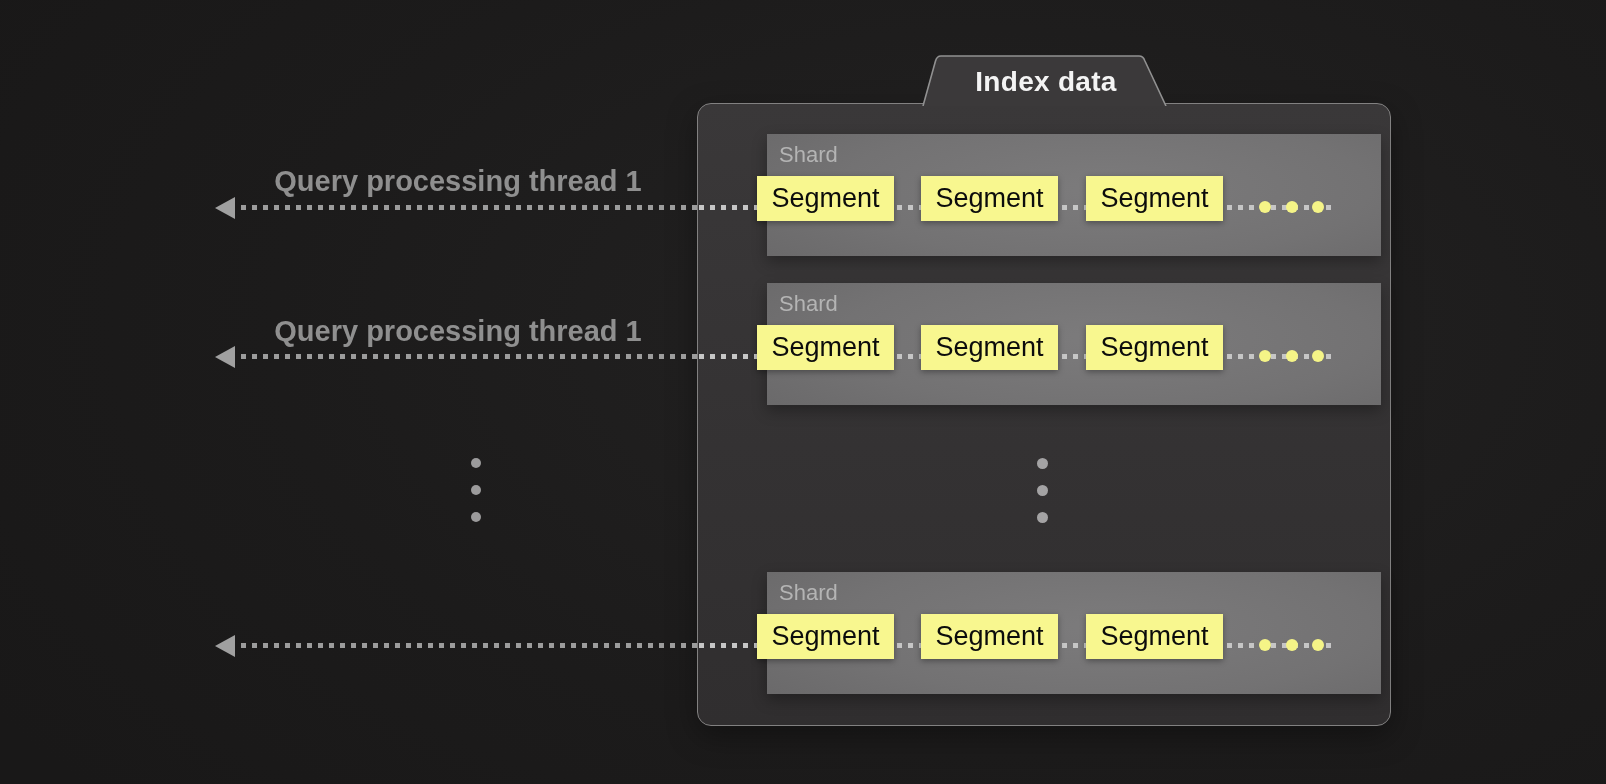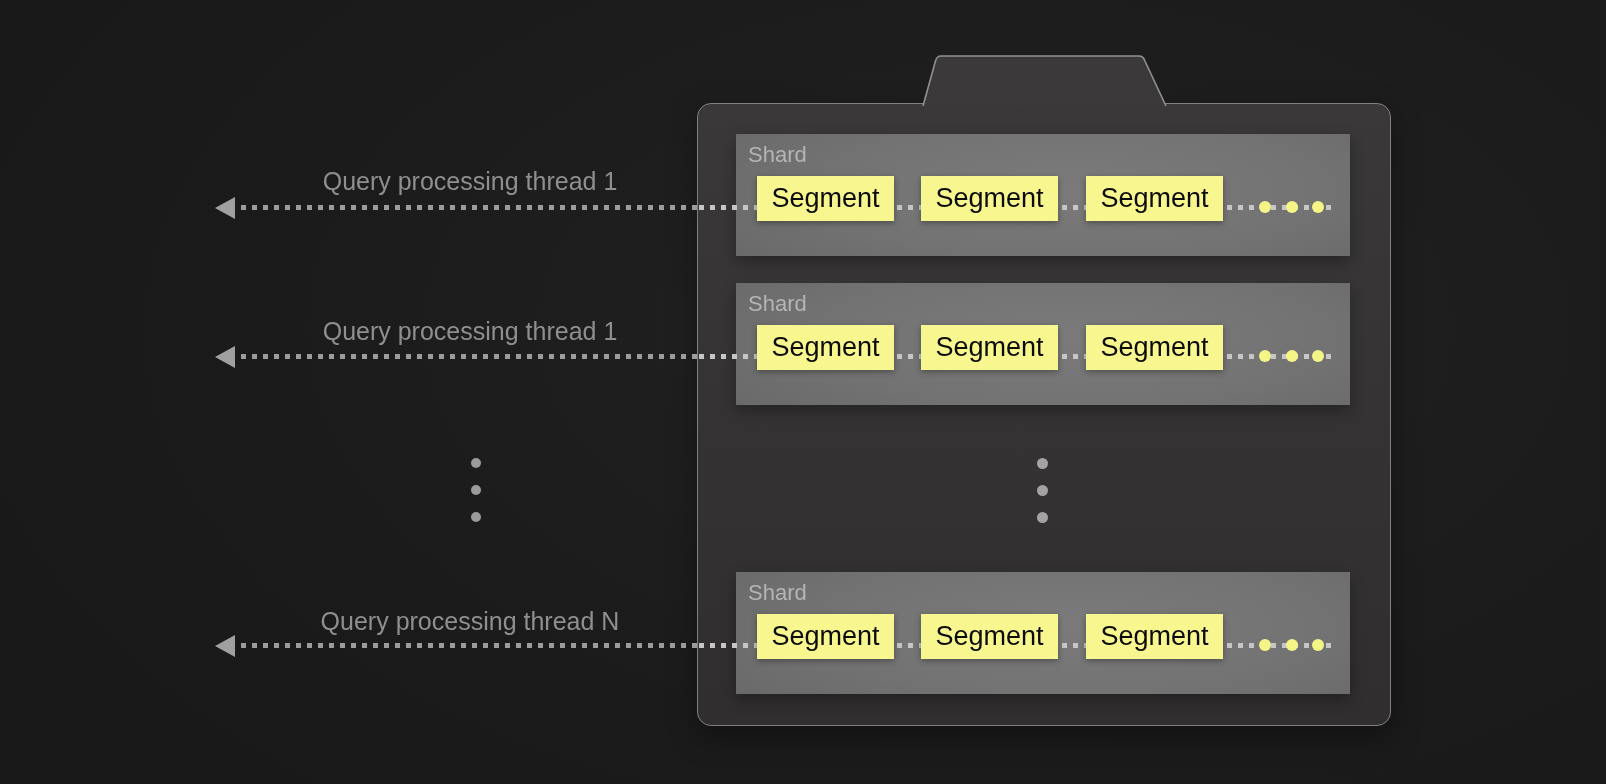--- a/index.html
+++ b/index.html
@@ -20,21 +20,21 @@
     z-index:1;
   }
   .tab-svg{position:absolute;left:915px;top:54px;width:262px;height:52px;z-index:2;}
   .tab-title{
     position:absolute;left:915px;top:62px;width:262px;height:40px;line-height:40px;
     text-align:center;color:#f4f4f4;font-size:28px;font-weight:bold;z-index:3;
     letter-spacing:0.3px;
   }
   
   .shard{
-    position:absolute;left:736px;width:614px;height:122px;
+    position:absolute;left:767px;width:614px;height:122px;
     background:radial-gradient(ellipse 420px 110px at 52% 45%, #7d7c7d 0%, #716071 0%, #787778 30%, #6a696a 100%);
     background:radial-gradient(ellipse 480px 130px at 55% 45%, #7c7b7c 0%, #737273 55%, #676667 100%);
     box-shadow:0 6px 14px rgba(0,0,0,0.30);
     z-index:2;
   }
   .shard.r1{top:134px;} .shard.r2{top:283px;} .shard.r3{top:572px;}
   .shard-label{
     position:absolute;left:12px;top:8px;
     color:#b4b4b4;font-size:22px;
   }
@@ -60,22 +60,22 @@
     background:repeating-linear-gradient(to right,#c6c6c6 0 5px,transparent 5px 11px);
   }
   .hline.y1{top:205px;} .hline.y2{top:354px;} .hline.y3{top:643px;}
   .ahead{
     position:absolute;left:215px;width:0;height:0;z-index:3;
     border-top:11px solid transparent;border-bottom:11px solid transparent;
     border-right:20px solid #a0a0a0;
   }
   .ahead.y1{top:197px;} .ahead.y2{top:346px;} .ahead.y3{top:635px;}
   .qlabel{
-    position:absolute;left:220px;width:500px;height:32px;line-height:32px;
-    text-align:center;color:#8f8f8f;font-size:25px;z-index:2;
+    position:absolute;left:208px;width:500px;height:32px;line-height:32px;
+    text-align:center;color:#8f8f8f;font-size:29px;z-index:2;font-weight:bold;
   }
   .qlabel.y1{top:165px;} .qlabel.y2{top:315px;} .qlabel.y3{top:605px;}
   
   .vdots{position:absolute;width:11px;z-index:2;}
   .vdots.left{left:471px;}
   .vdots.right{left:1037px;}
   .vdots .dot{
     position:absolute;width:11px;height:11px;border-radius:50%;
     background:#a4a3a4;left:0;
   }
@@ -88,21 +88,20 @@
   .ydot.x1{left:1259px;} .ydot.x2{left:1286px;} .ydot.x3{left:1312px;}
   .ydot.y1{top:201px;} .ydot.y2{top:350px;} .ydot.y3{top:639px;}
 </style>
 </head>
 <body>
 
 <div id="stage">
 
   <div class="qlabel y1">Query processing thread 1</div>
   <div class="qlabel y2">Query processing thread 1</div>
-  <div class="qlabel y3">Query processing thread N</div>
 
   <div class="hline hline-out y1"></div>
   <div class="hline hline-out y2"></div>
   <div class="hline hline-out y3"></div>
   <div class="ahead y1"></div>
   <div class="ahead y2"></div>
   <div class="ahead y3"></div>
 
   <div class="vdots left">
     <span class="dot d1"></span>
@@ -114,20 +113,21 @@
     <span class="dot d2"></span>
     <span class="dot d3"></span>
   </div>
 
   <div class="container-box"></div>
 
   <svg class="tab-svg" viewBox="0 0 262 52">
     <path d="M8,52 L20.5,7 Q21.8,2 26,2 L224,2 Q228.2,2 229.7,6.5 L251,52 Z" fill="#3b393a"></path>
     <path d="M8,52 L20.5,7 Q21.8,2 26,2 L224,2 Q228.2,2 229.7,6.5 L251,52" fill="none" stroke="#919191" stroke-width="1.6" stroke-linejoin="round"></path>
   </svg>
+  <div class="tab-title">Index data</div>
 
   <div class="shard r1">
     <div class="shard-label">Shard</div>
   </div>
   <div class="shard r2">
     <div class="shard-label">Shard</div>
   </div>
   <div class="shard r3">
     <div class="shard-label">Shard</div>
   </div>

